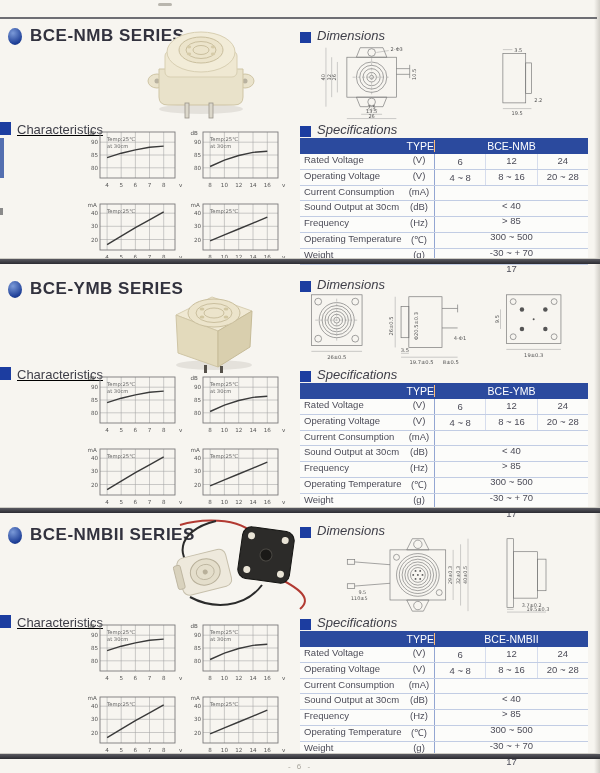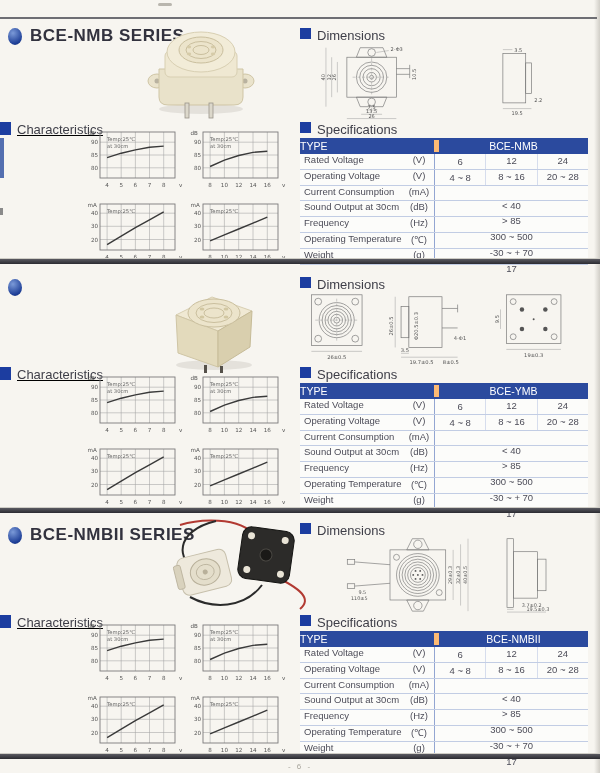--- a/index.html
+++ b/index.html
@@ -21,39 +21,39 @@
   .title-row{position:absolute;left:8px;display:flex;align-items:center;}
   .bullet-oval{width:14px;height:17px;border-radius:50%;margin-right:8px;
                background:radial-gradient(circle at 35% 30%, #7b9ad8, #1e3f97 70%, #122a6e);}
   .series-title{font-size:17px;font-weight:bold;color:#32323e;letter-spacing:.5px;margin:0;}
   .photo{position:absolute;}
   .char-h{position:absolute;left:0;top:104px;display:flex;text-decoration:underline;}
   .sq{width:11px;height:11px;background:#1c3da0;margin-right:6px;flex:none;}
   .char-h .sq{width:11px;height:13px;}
   .h-label{font-size:13px;color:#3e3e48;}
   .right-col{position:absolute;left:296px;top:0;width:300px;height:100%;}
-  .sec-h{position:absolute;left:4px;display:flex;align-items:flex-start;}
+  .sec-h{position:absolute;left:4px;display:flex;align-items:flex-end;font-style:italic;}
   .dims{position:absolute;left:0;top:24px;width:292px;height:78px;}
   .dwg{stroke:#777;stroke-width:.7;fill:none;}
   .dwg .cl{stroke-dasharray:3 2;stroke-width:.5;stroke:#999;}
   .dwg .dim{stroke:#999;stroke-width:.5;}
   .dwg text{stroke:none;fill:#555;font-size:5.3px;font-family:"DejaVu Sans",sans-serif;}
   .dwg .dot{fill:#555;stroke:none;}
   
   .charts{position:absolute;left:86px;top:110px;display:grid;
           grid-template-columns:100px 100px;column-gap:3px;row-gap:8px;}
   .mini-chart svg .grid line{stroke:#a3a3a3;stroke-width:.55;}
   .mini-chart svg .box{fill:none;stroke:#7a7a7a;stroke-width:.9;}
   .mini-chart svg .ln{fill:none;stroke:#3a3a3a;stroke-width:1.4;}
   .mini-chart svg text{fill:#555;font-size:5.6px;font-family:"DejaVu Sans",sans-serif;}
   .mini-chart svg .an{font-size:5.2px;fill:#666;}
   
   .spec-table{position:absolute;left:4px;top:120px;width:288px;background:#fcfcfa;}
   .thead{display:flex;height:16px;background:#2b4a9e;color:#fff;font-size:10.5px;align-items:center;}
-  .th-type{width:134px;text-align:left;border-right:5px solid #fdba74;}
+  .th-type{width:134px;text-align:right;border-right:1px solid #fdba74;}
   .th-model{flex:1;text-align:center;}
   .spec-row{display:flex;height:14.8px;align-items:flex-start;border-bottom:1px solid #c2cde4;
             font-size:9.5px;color:#4c4c58;}
   .cell-label{width:100px;padding-left:4px;white-space:nowrap;}
   .cell-unit{width:30px;text-align:center;}
   .cell-vals{flex:1;display:flex;align-self:stretch;align-items:center;border-left:1px solid #93a6d2;}
   .cell-val{flex:1;text-align:center;}
   .cell-val.sep{border-left:1px solid #d6dded;align-self:stretch;line-height:14.8px;}
   .cell-span{flex:1;text-align:center;margin-top:24px;}
 </style>
@@ -317,20 +317,21 @@
           </div>
       </div>
     </div>
   </section>
 
   <div class="divider" style="top:258px;"></div>
 
   <section class="series" style="top:263px;height:244px;">
     <div class="title-row" style="top:16px;">
       <span class="bullet-oval"></span>
+      <h1 class="series-title">BCE-YMB SERIES</h1>
     </div>
 
     <div class="photo" style="left:162px;top:10px;width:104px;height:100px;">
       <svg width="104" height="100" viewBox="0 0 104 100">
         <ellipse cx="52" cy="92" rx="38" ry="5" fill="rgba(90,85,70,.12)"></ellipse>
         <polygon points="14,42 50,24 90,38 56,58" fill="#f0e9d4" stroke="#d8cfb2" stroke-width="1"></polygon>
         <polygon points="14,42 56,58 56,94 16,80" fill="#e3dabc" stroke="#cfc5a5" stroke-width="1"></polygon>
         <polygon points="56,58 90,38 88,74 56,94" fill="#d9cfae" stroke="#c6bb97" stroke-width="1"></polygon>
         <ellipse cx="52" cy="40" rx="26" ry="14" fill="#ece4cb" stroke="#cabf9e" stroke-width="1"></ellipse>
         <ellipse cx="52" cy="40" rx="18" ry="9.5" fill="none" stroke="#cabf9e" stroke-width="1"></ellipse>

